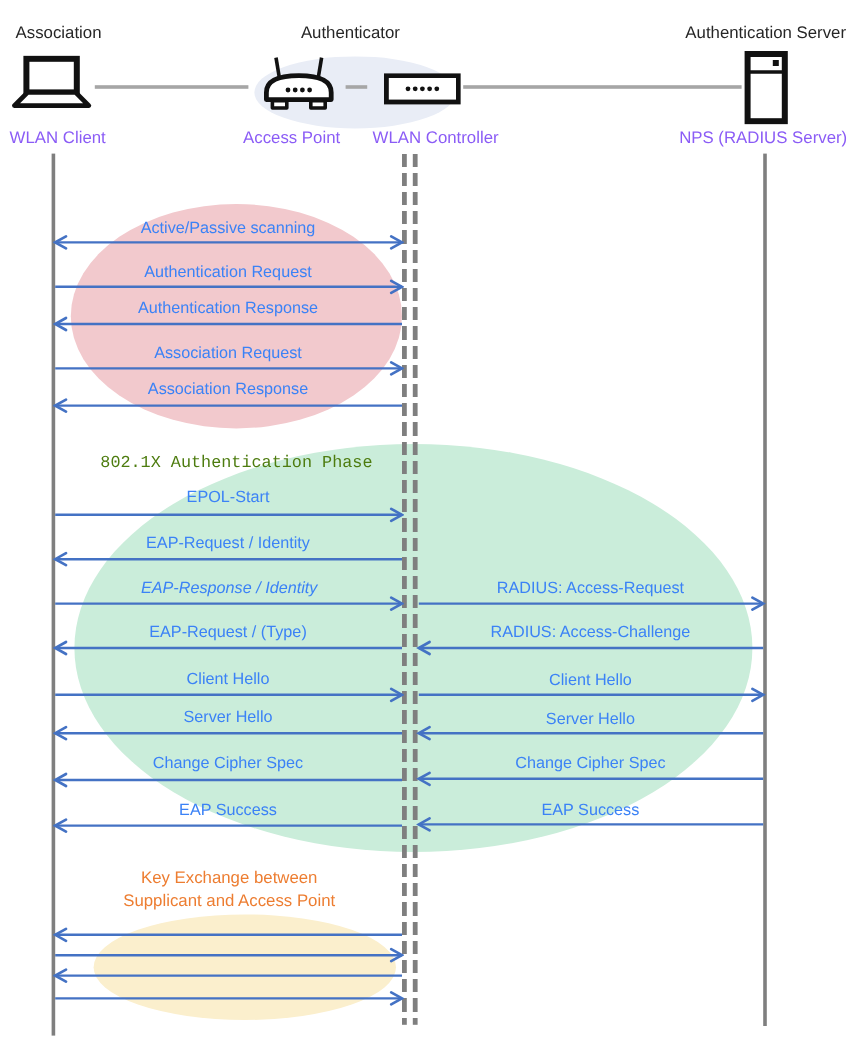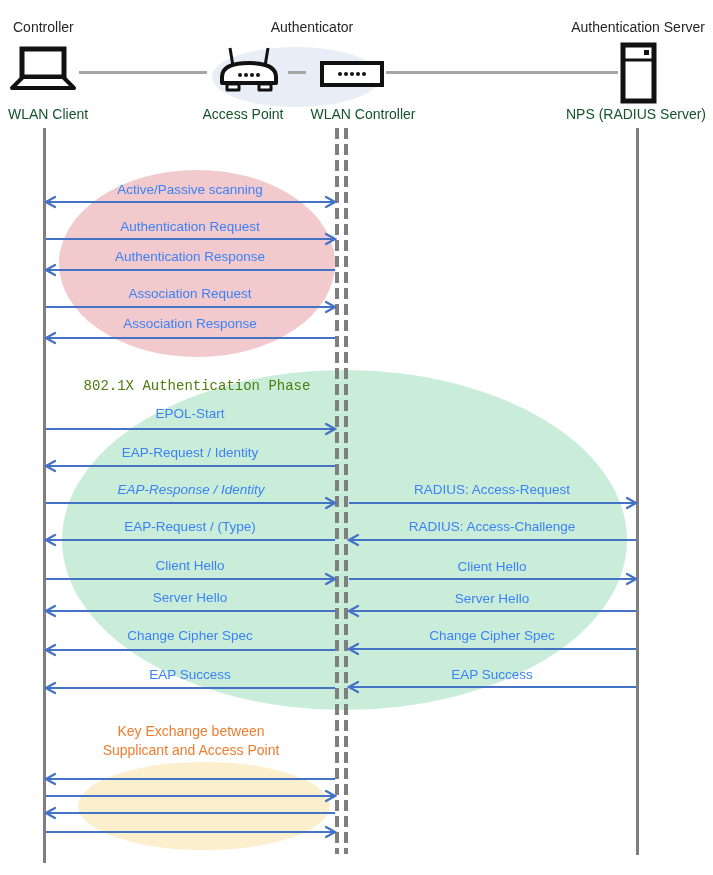--- a/index.html
+++ b/index.html
@@ -3,21 +3,21 @@
 <meta charset="utf-8">
 <style>
   html,body{margin:0;padding:0;}
   body{
     width:713px;height:875px;background:#ffffff;overflow:hidden;position:relative;
     font-family:"Liberation Sans", sans-serif;color:#1c1c1c;
   }
   #diagram{position:absolute;inset:0;}
   .ellipse{position:absolute;border-radius:50%;z-index:0;}
   .role{position:absolute;top:19px;font-size:14px;color:#262626;white-space:nowrap;z-index:3;}
-  .device{position:absolute;top:106px;font-size:14px;color:#14532d;white-space:nowrap;z-index:3;}
+  .device{position:absolute;top:106px;font-size:14px;color:#8b5cf6;white-space:nowrap;z-index:3;}
   .centered{transform:translateX(-50%);}
   .connector{position:absolute;top:71px;height:3px;z-index:1;}
   .icon{position:absolute;z-index:2;}
   .lifeline-solid{position:absolute;top:128px;width:3px;z-index:2;}
   .lifeline-dashed{position:absolute;top:128px;width:4px;z-index:2;}
   #arrows{position:absolute;left:0;top:0;z-index:4;}
   #label-layer{position:absolute;inset:0;z-index:5;pointer-events:none;}
   .msg{position:absolute;transform:translateX(-50%);white-space:nowrap;font-size:13.5px;color:#3b82f6;}
   .phase-title{position:absolute;transform:translateX(-50%);font-size:14px;white-space:pre-line;text-align:center;line-height:19px;z-index:5;}
 </style>
@@ -26,22 +26,22 @@
 
 <div id="diagram">
 
   <div id="ellipse-layer">
       <div class="ellipse" style="left: 212px; top: 47px; width: 168px; height: 60px; background: rgb(233, 237, 246);"></div>
       <div class="ellipse" style="left: 59px; top: 170px; width: 276px; height: 187px; background: rgb(242, 201, 205);"></div>
       <div class="ellipse" style="left: 62px; top: 370px; width: 565px; height: 340px; background: rgb(202, 237, 218);"></div>
       <div class="ellipse" style="left: 78px; top: 762px; width: 252px; height: 88px; background: rgb(251, 239, 205);"></div>
     </div>
 
-  <div class="role" style="left:13px;">Controller</div>
-  <div class="role centered" style="left:312px;">Authenticator</div>
+  <div class="role" style="left:13px;">Association</div>
+  <div class="role centered" style="left:292px;">Authenticator</div>
   <div class="role" style="right:8px;">Authentication Server</div>
 
   <div class="connector" style="left: 79px; width: 128px; background: rgb(166, 166, 166);"></div>
   <div class="connector" style="left: 288px; width: 18px; background: rgb(166, 166, 166);"></div>
   <div class="connector" style="left: 386px; width: 232px; background: rgb(166, 166, 166);"></div>
 
   <svg class="icon" style="left:8px;top:46px;" width="70" height="48">
     <rect x="14" y="3" width="42" height="28" fill="#ffffff" stroke="#111111" stroke-width="5"></rect>
     <path d="M4 42 L15 31 H55 L66 42 Z" fill="#ffffff" stroke="#111111" stroke-width="4" stroke-linejoin="round"></path>
   </svg>

